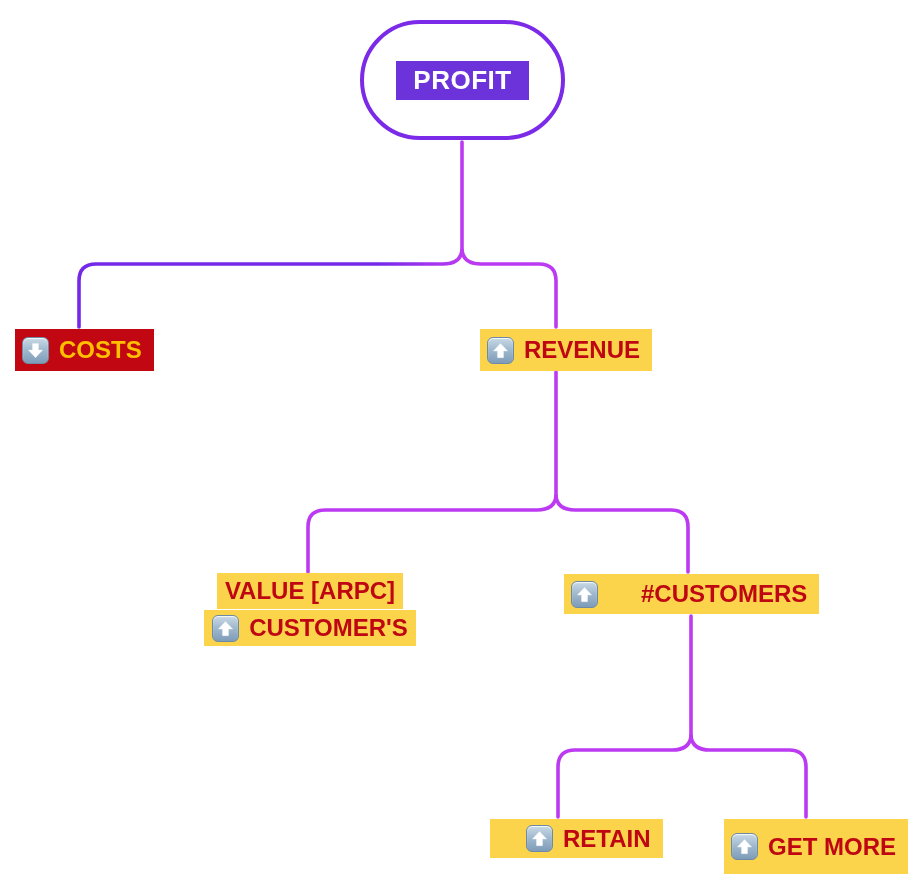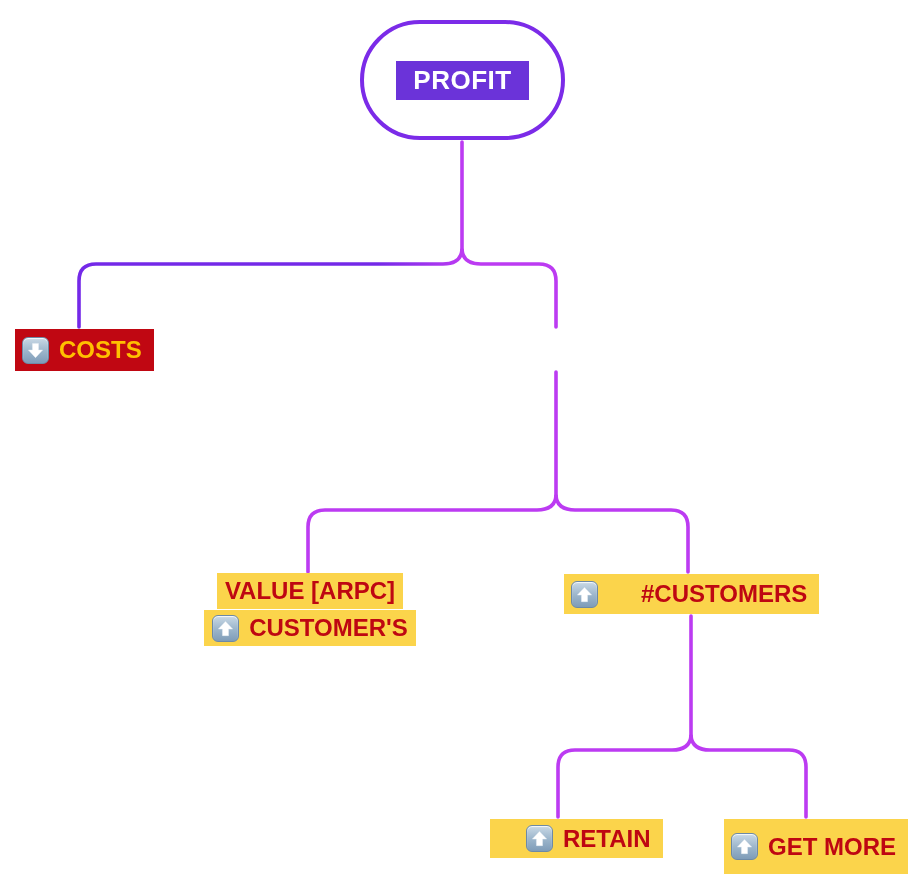--- a/index.html
+++ b/index.html
@@ -101,20 +101,28 @@
 
   <div class="node negative" style="left:15px;top:329px;">
     <span class="marker down">
       <svg width="19" height="19" viewBox="0 0 20 20">
           <polygon class="arrow" points="10,2.5 17.5,10.5 13.2,10.5 13.2,17.5 6.8,17.5 6.8,10.5 2.5,10.5"></polygon>
         </svg>
     </span>
     <span>COSTS</span>
   </div>
 
+  <div class="node positive" style="left:480px;top:329px;">
+    <span class="marker up">
+      <svg width="19" height="19" viewBox="0 0 20 20">
+          <polygon class="arrow" points="10,2.5 17.5,10.5 13.2,10.5 13.2,17.5 6.8,17.5 6.8,10.5 2.5,10.5"></polygon>
+        </svg>
+    </span>
+    <span>REVENUE</span>
+  </div>
 
   <div class="multiline">
     <span class="row">
       <span>VALUE [ARPC]</span>
     </span>
     <span class="row">
       <span class="marker up">
         <svg width="19" height="19" viewBox="0 0 20 20">
             <polygon class="arrow" points="10,2.5 17.5,10.5 13.2,10.5 13.2,17.5 6.8,17.5 6.8,10.5 2.5,10.5"></polygon>
           </svg>

